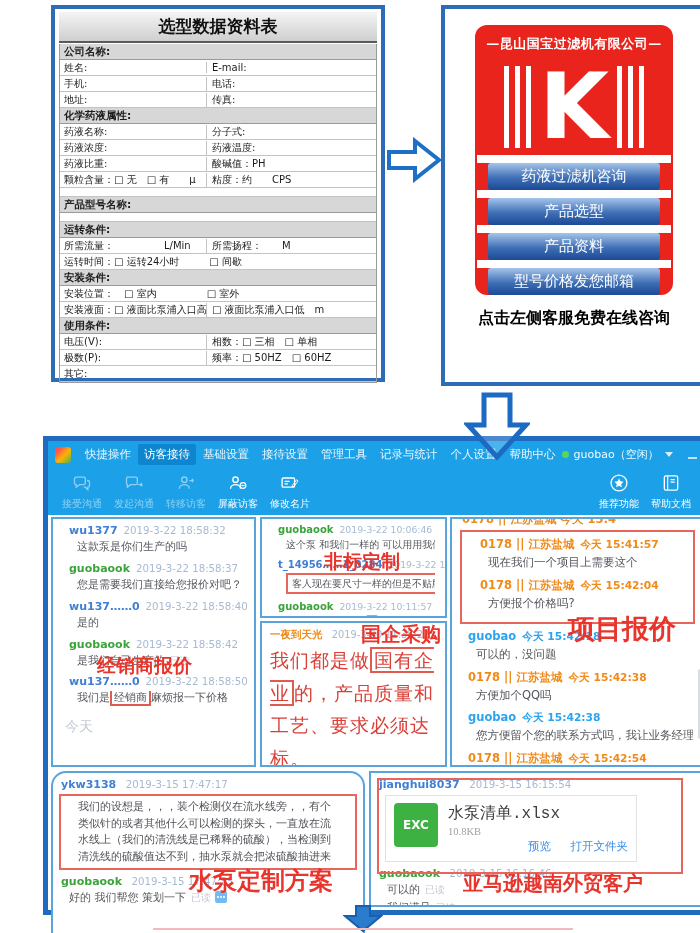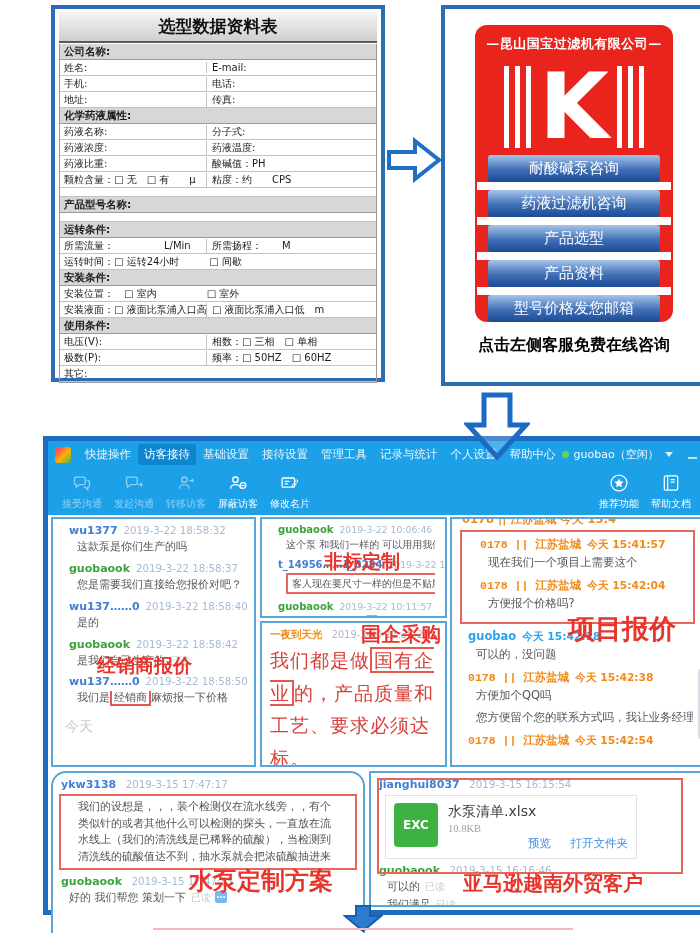--- a/index.html
+++ b/index.html
@@ -59,21 +59,21 @@
   #p-left{left:3px;top:2px;width:205px;height:250px;font-size:11px;}
   #p-midtop{left:212px;top:2px;width:187px;height:101px;font-size:10px;}
   #p-midbot{left:212px;top:106px;width:187px;height:146px;font-size:10.5px;}
   #p-right{left:402px;top:2px;width:255px;height:250px;font-size:11.5px;}
   #p-botleft{left:3px;top:256px;width:314px;height:176px;font-size:11px;border-radius:15px;}
   #p-botright{left:321px;top:256px;width:336px;height:136px;font-size:11px;}
 
   .msg{margin:5px 8px 7px;}
   .mhead{margin:5px 8px 0;white-space:nowrap;}
   .name{font-weight:bold;margin-right:6px;}
-  .name.blue{color:#3f7fd6;} .name.green{color:#3aa43a;} .name.orange{color:#f08a18;font-family:Liberation Mono, monospace;} .name.bluebright{color:#2aa3f0;}
+  .name.blue{color:#3f7fd6;} .name.green{color:#3aa43a;} .name.orange{color:#f08a18;} .name.bluebright{color:#2aa3f0;}
   .time{font-size:0.93em;}
   .time.tgray{color:#a6bad2;} .time.torange{color:#f08a18;font-weight:bold;} .time.tblue{color:#2aa3f0;font-weight:bold;}
   .body{margin:3px 2px 0 16px;color:#53565c;line-height:1.35;white-space:nowrap;overflow:hidden;}
   .status{color:#c0c6cf;font-size:0.9em;margin-left:5px;}
   .micon{display:inline-block;width:12px;height:12px;background:#74b9f2;border-radius:2px;vertical-align:-2px;margin-left:4px;position:relative;}
   .micon::after{content:"";position:absolute;left:2px;top:5px;width:2px;height:2px;border-radius:50%;background:#fff;box-shadow:3px 0 #fff,6px 0 #fff;}
   .wordbox{border:2px solid #e05a50;padding:0 2px;}
   .inbox{display:inline-block;border:2px solid #e8655c;padding:2px 4px;white-space:nowrap;}
   .sep{color:#c3cad3;font-size:14px;margin:12px 0 0 12px;}
 
@@ -88,21 +88,21 @@
   .groupbox{border:2px solid #e8655c;margin:3px 8px 4px;padding:0 2px 4px;}
   .clipline{color:#f08a18;font-weight:bold;margin:-7px 0 0 10px;white-space:nowrap;}
   .vscroll{position:absolute;right:1px;top:150px;width:4px;height:70px;background:#d9dde2;border-radius:2px;}
 
   .bigred{font-family:"DejaVu Serif","Liberation Serif",serif;font-size:19px;color:#d84038;line-height:1.72;margin:2px 8px 0;letter-spacing:1px;}
   .msgbox-big{border:2px solid #e8655c;margin:3px 6px 0;padding:3px 17px;font-size:11px;color:#4f5257;line-height:1.5;}
 
   .filecard{margin:4px 0 0 14px;width:252px;border:1px solid #e2e2e2;background:#fff;padding:7px 8px;display:flex;gap:10px;box-sizing:border-box;}
   .fic{width:44px;height:44px;flex:none;background:#3db142;border-radius:4px;color:#fff;font-weight:bold;font-size:12px;display:flex;align-items:center;justify-content:center;}
   .fmeta{flex:1;}
-  .fname{font-size:14px;color:#3c3c3c;}
+  .fname{font-size:16px;color:#3c3c3c;font-family:Liberation Mono, monospace;}
   .fsize{font-size:10.5px;color:#9aa0a6;margin-top:2px;font-family:Liberation Serif, serif;}
   .flinks{text-align:right;margin-top:2px;}
   .flink{color:#3a8ee6;font-size:11.5px;margin-left:16px;cursor:pointer;}
   .redoverlay{position:absolute;left:6px;top:5px;width:302px;height:92px;border:2px solid #e8655c;z-index:5;pointer-events:none;}
 
   .pinkline{position:absolute;left:140px;top:928px;width:420px;height:2px;background:#f3b9bb;}
 </style>
 </head>
 <body>
 
@@ -202,21 +202,20 @@
             <i></i>
           </span>
         <span class="kletter">K</span>
         <span class="bars">
             <i></i>
             <i></i>
             <i></i>
           </span>
       </div>
       <div id="banner-buttons">
-          <div class="bbtn">耐酸碱泵咨询</div>
           <div class="bgap"></div>
           <div class="bbtn">药液过滤机咨询</div>
           <div class="bgap"></div>
           <div class="bbtn">产品选型</div>
           <div class="bgap"></div>
           <div class="bbtn">产品资料</div>
           <div class="bgap"></div>
           <div class="bbtn">型号价格发您邮箱</div>
         </div>
     </div>
@@ -388,20 +387,21 @@
         <div class="msgs rm">
             <div class="msg">
               <div class="mhead"><span class="name bluebright">guobao</span><span class="time tblue">今天 15:42:18</span></div>
               <div class="body"><span>可以的，没问题</span></div>
             </div>
             <div class="msg">
               <div class="mhead"><span class="name orange">0178 || 江苏盐城</span><span class="time torange">今天 15:42:38</span></div>
               <div class="body"><span>方便加个QQ吗</span></div>
             </div>
             <div class="msg">
+              <div class="mhead"><span class="name bluebright">guobao</span><span class="time tblue">今天 15:42:38</span></div>
               <div class="body"><span>您方便留个您的联系方式吗，我让业务经理联系您</span></div>
             </div>
             <div class="msg">
               <div class="mhead"><span class="name orange">0178 || 江苏盐城</span><span class="time torange">今天 15:42:54</span></div>
             </div>
           </div>
 
         <div class="ann ann-right">项目报价</div>
         <div class="vscroll"></div>
       </div>

